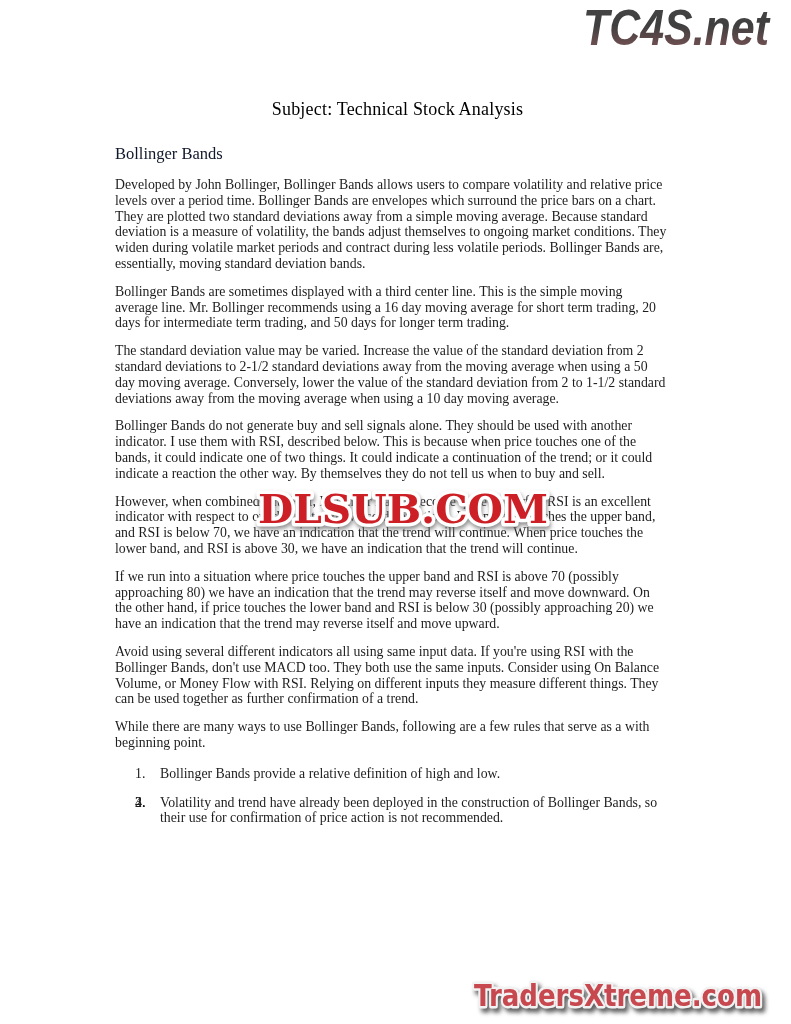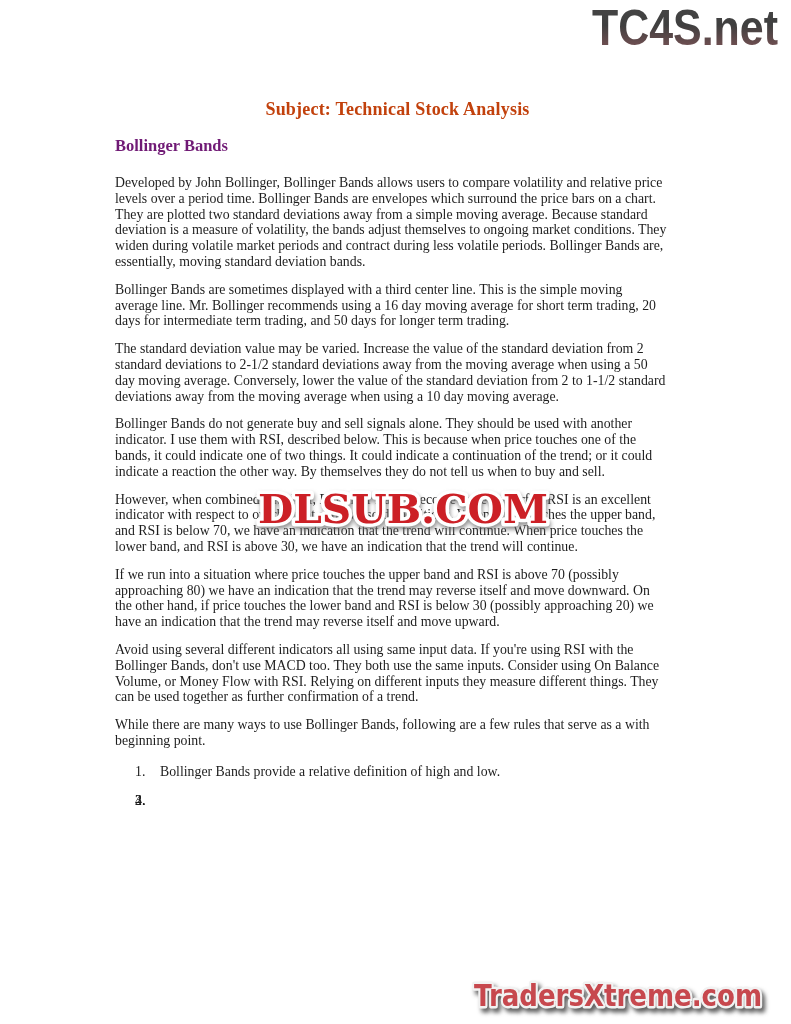--- a/index.html
+++ b/index.html
@@ -6,43 +6,43 @@
   .page {
     position: relative;
     width: 791px;
     height: 1024px;
     background: #ffffff;
     overflow: hidden;
     font-family: "Liberation Serif", "DejaVu Serif", serif;
   }
 
   
-  .tc4s-logo { position: absolute; top: 3px; right: 8px; }
+  .tc4s-logo { position: absolute; top: 3px; right: 17px; font-style: italic; }
 
   
   .content {
     position: absolute;
     left: 115px;
     top: 99px;
     width: 565px;
     color: #1d1d1d;
   }
   .doc-title {
     font-size: 18px;
-    font-weight: bold;
+    font-weight: normal;
     text-align: center;
-    margin: 0 0 16px 0;
+    margin: 0 0 24px 0;
     letter-spacing: 0.2px;
-    color: #c2410c;
+    color: #000000;
   }
   .section-heading {
     font-size: 16.5px;
-    font-weight: bold;
-    margin: 0 0 19px 0;
-    color: #701a75;
+    font-weight: normal;
+    margin: 0 0 13px 0;
+    color: #0f172a;
   }
   .body-para {
     font-size: 13.8px;
     line-height: 15.8px;
     margin: 0 12px 12px 0;
     text-align: left;
   }
   .num-list { margin-top: 15px; }
   .num-item {
     position: relative;
@@ -117,20 +117,21 @@
         <span>Bollinger Bands provide a relative definition of high and low.</span>
       </div>
       <div class="num-item">
         <span class="num">2.</span>
       </div>
       <div class="num-item">
         <span class="num">3.</span>
       </div>
       <div class="num-item">
         <span class="num">4.</span>
+        <span>Volatility and trend have already been deployed in the construction of Bollinger Bands, so their use for confirmation of price action is not recommended.</span>
       </div>
     </div>
   </div>
 
   <div class="wm-center">
     <svg width="306" height="56" viewBox="0 0 306 56">
       <text x="153" y="41" text-anchor="middle" font-family="DejaVu Serif, Liberation Serif, serif" font-size="40" font-weight="bold" textLength="290" lengthAdjust="spacingAndGlyphs" fill="#cc2026" stroke="#ffffff" stroke-width="7" paint-order="stroke" stroke-linejoin="round">DLSUB.COM</text>
     </svg>
   </div>
 

